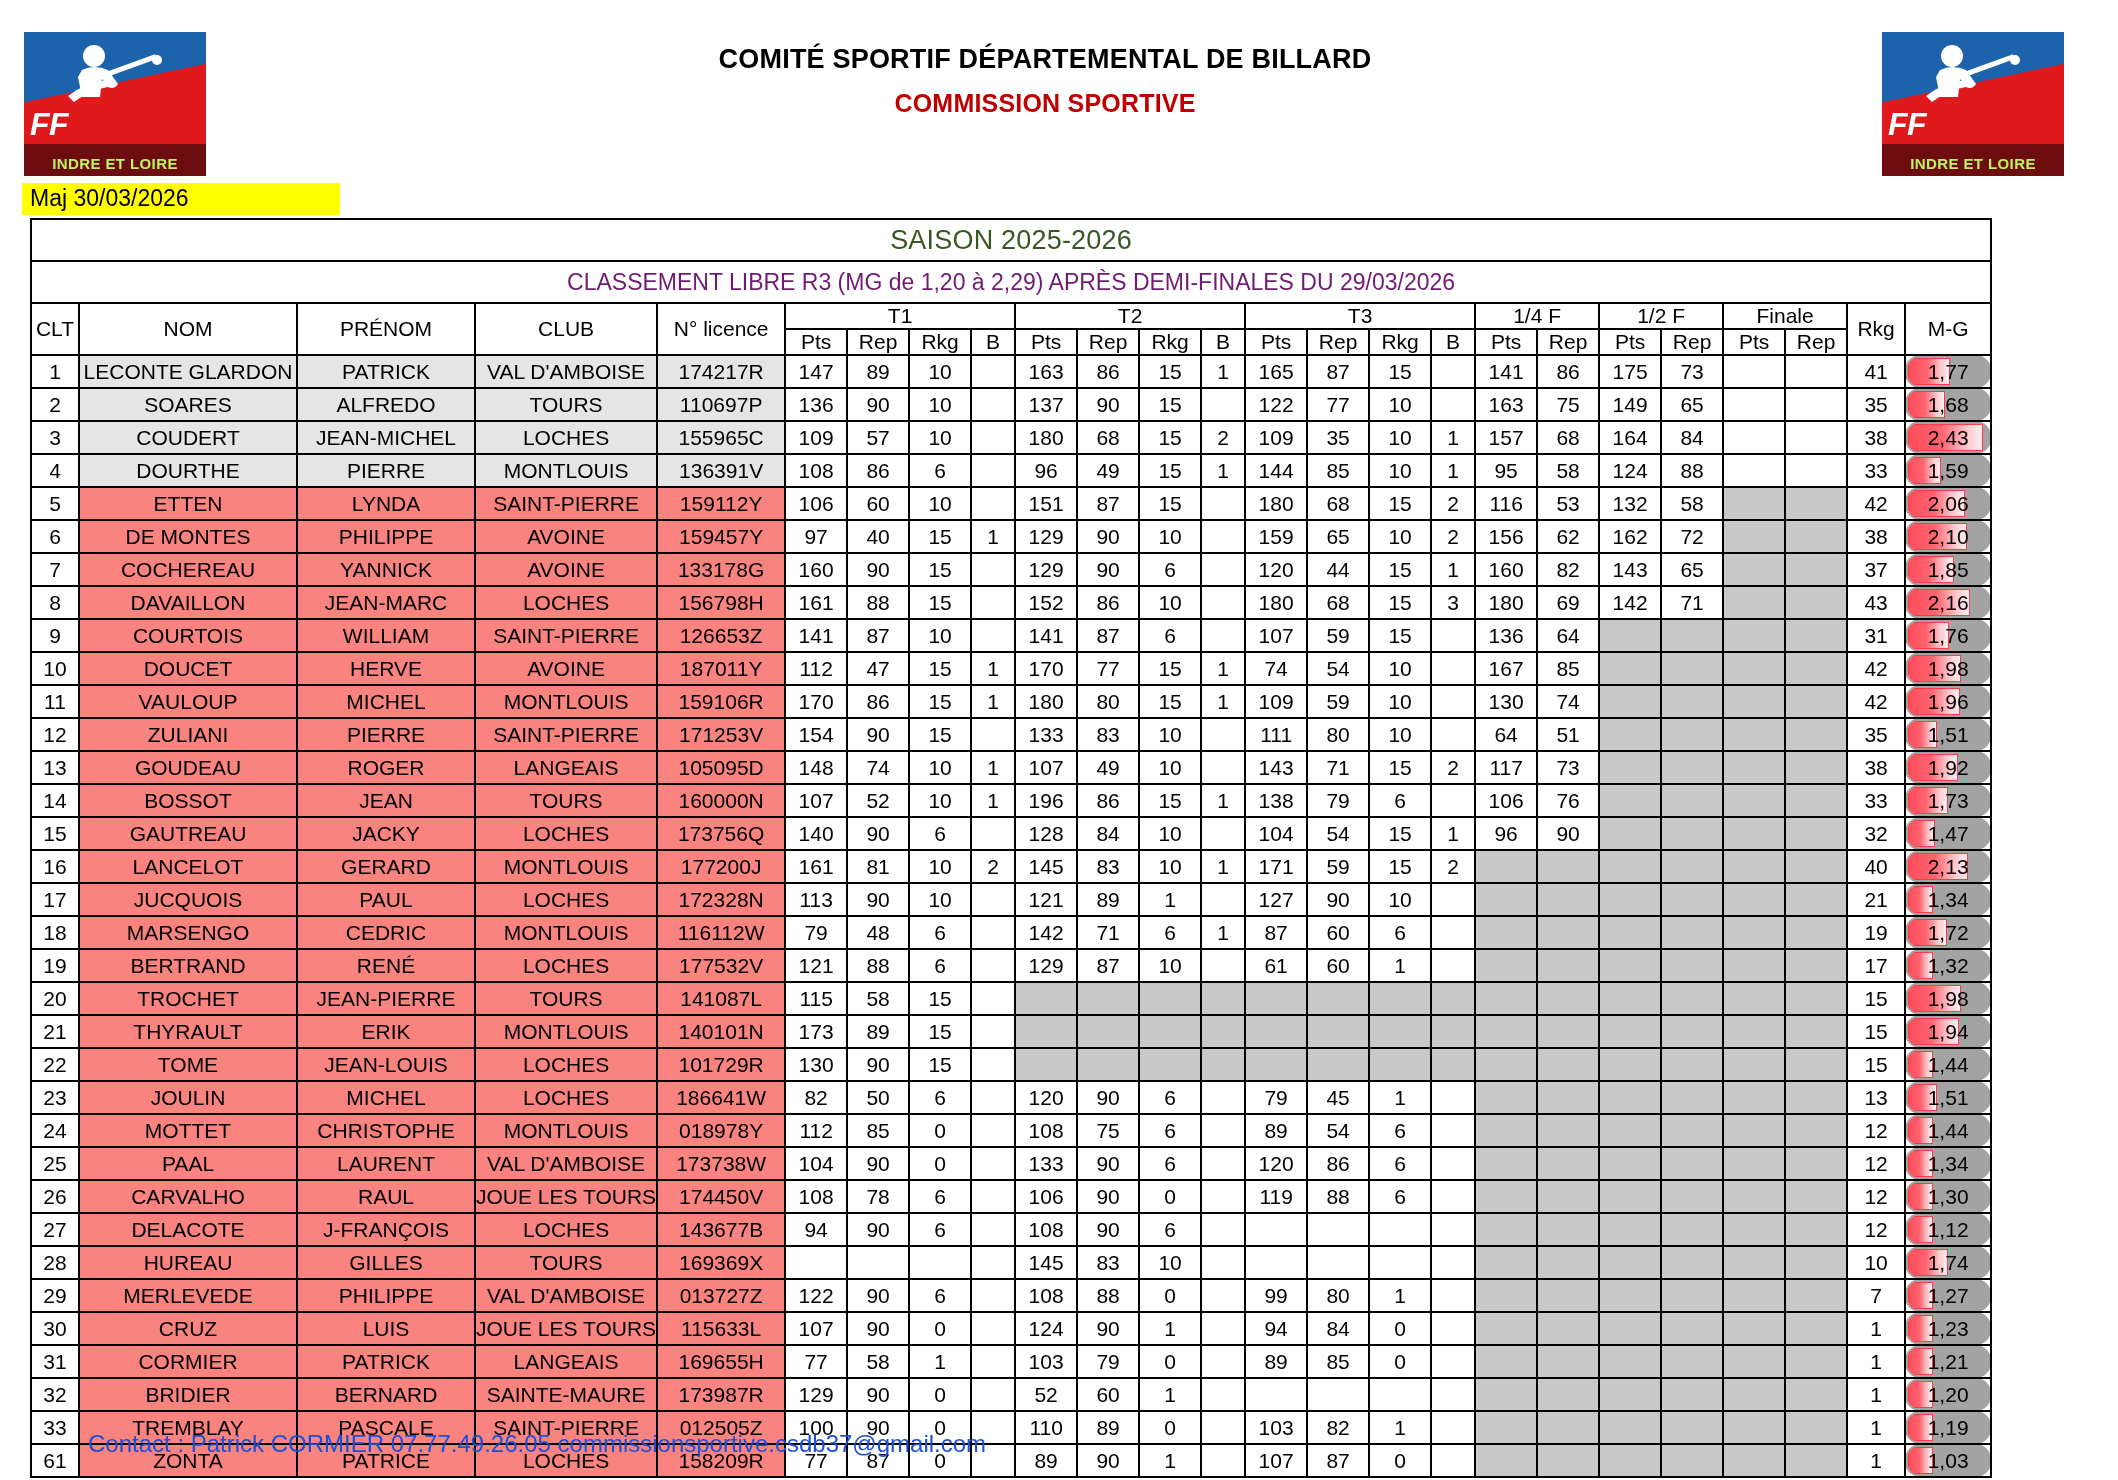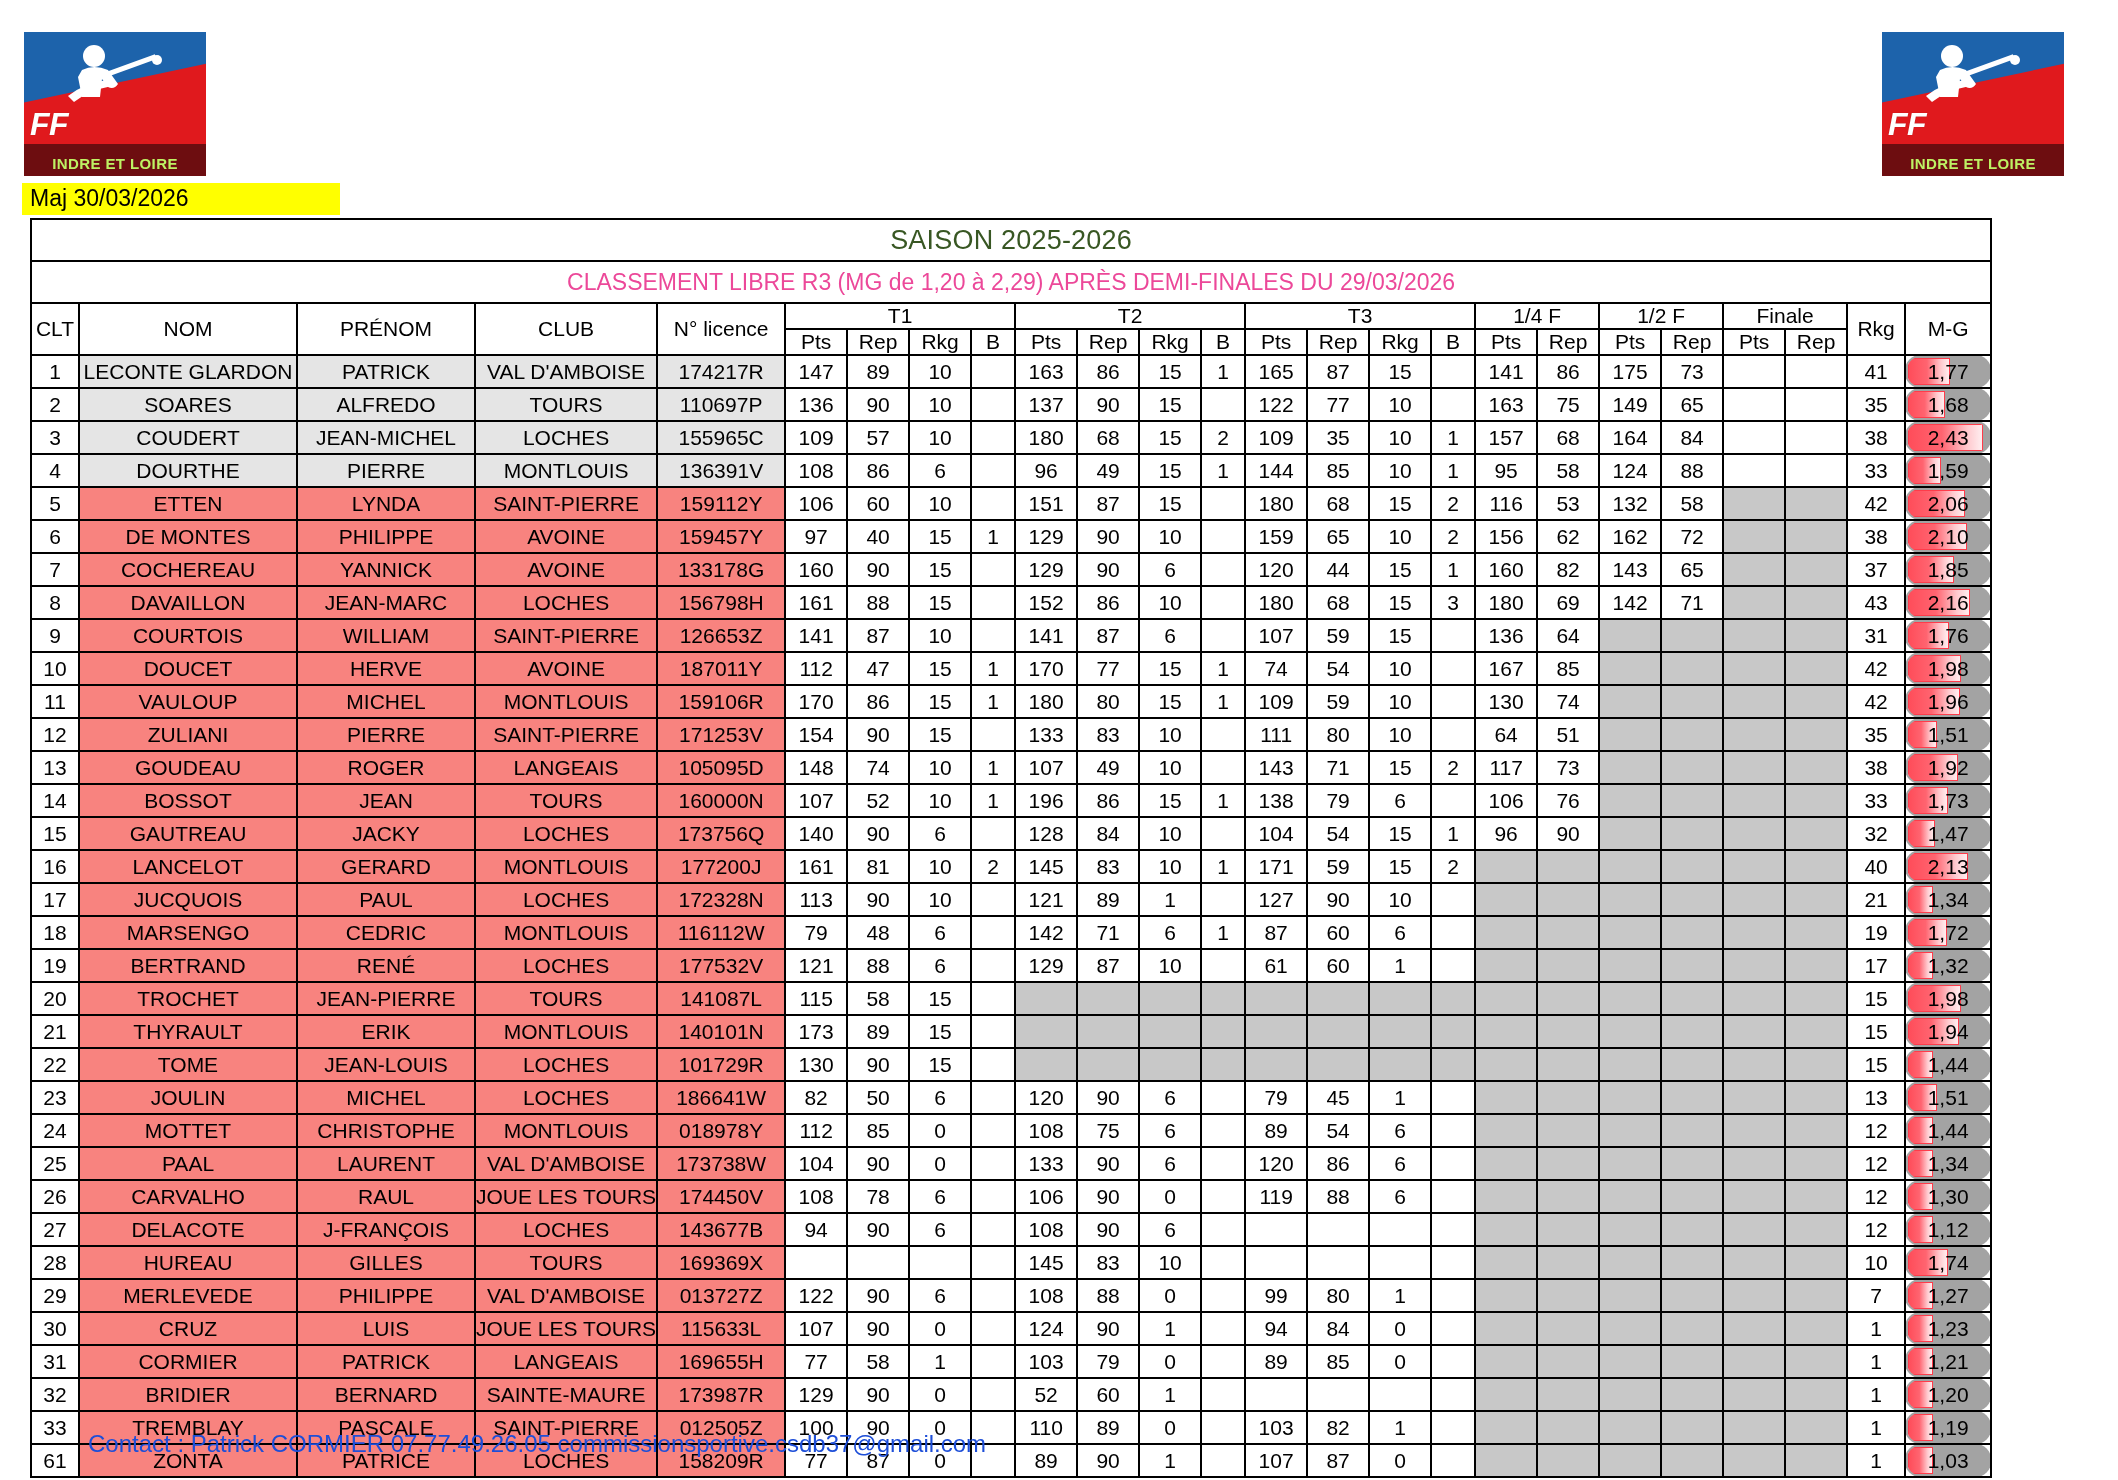--- a/index.html
+++ b/index.html
@@ -81,21 +81,21 @@
     font-weight: normal;
     white-space: nowrap;
     overflow: hidden;
   }
   .banner-row td { height: 42px; border: 2px solid #000; }
   .season {
     font-size: 27px; font-weight: bold; color: #385723;
     letter-spacing: .2px;
   }
   .subtitle {
-    font-size: 23px; font-weight: bold; color: #ec4899;
+    font-size: 23px; font-weight: bold; color: #701a75;
   }
 
   tbody td { height: 31px; font-size: 21px; }
 
   td.clt { background: #ffffff; }
   tr.gold td.txt { background: #e5e5e5; }
   tr.rose td.txt { background: #f8837f; }
   td.grey { background: #c8c8c8; }
   td.blank { background: #ffffff; }
 
@@ -136,20 +136,24 @@
         <path d="M14 52 q18 -14 40 -16 l4 6 q-22 4 -38 16 z"></path>
         <rect x="52" y="28" width="52" height="5" transform="rotate(-20 52 28)"></rect>
         <circle cx="103" cy="16" r="5"></circle>
       </g>
     </svg>
     <div class="wordmark">FF BILLARD</div>
     <div class="darkband"></div>
     <div class="sub">INDRE ET LOIRE</div>
   </div>
 
+  <div class="title-block">
+    <div class="title-main">COMITÉ SPORTIF DÉPARTEMENTAL DE BILLARD</div>
+    <div class="title-sub">COMMISSION SPORTIVE</div>
+  </div>
 
   <div class="logo right">
     <div class="blue"></div>
     <div class="redband"></div>
     <svg class="player" viewBox="0 0 110 70">
       <g fill="#ffffff">
         <ellipse cx="40" cy="12" rx="11" ry="11"></ellipse>
         <path d="M28 26 q12 -6 26 0 l10 14 q-4 6 -10 3 l-6 -8 -2 18 -18 0 -4 -20 z"></path>
         <path d="M14 52 q18 -14 40 -16 l4 6 q-22 4 -38 16 z"></path>
         <rect x="52" y="28" width="52" height="5" transform="rotate(-20 52 28)"></rect>

